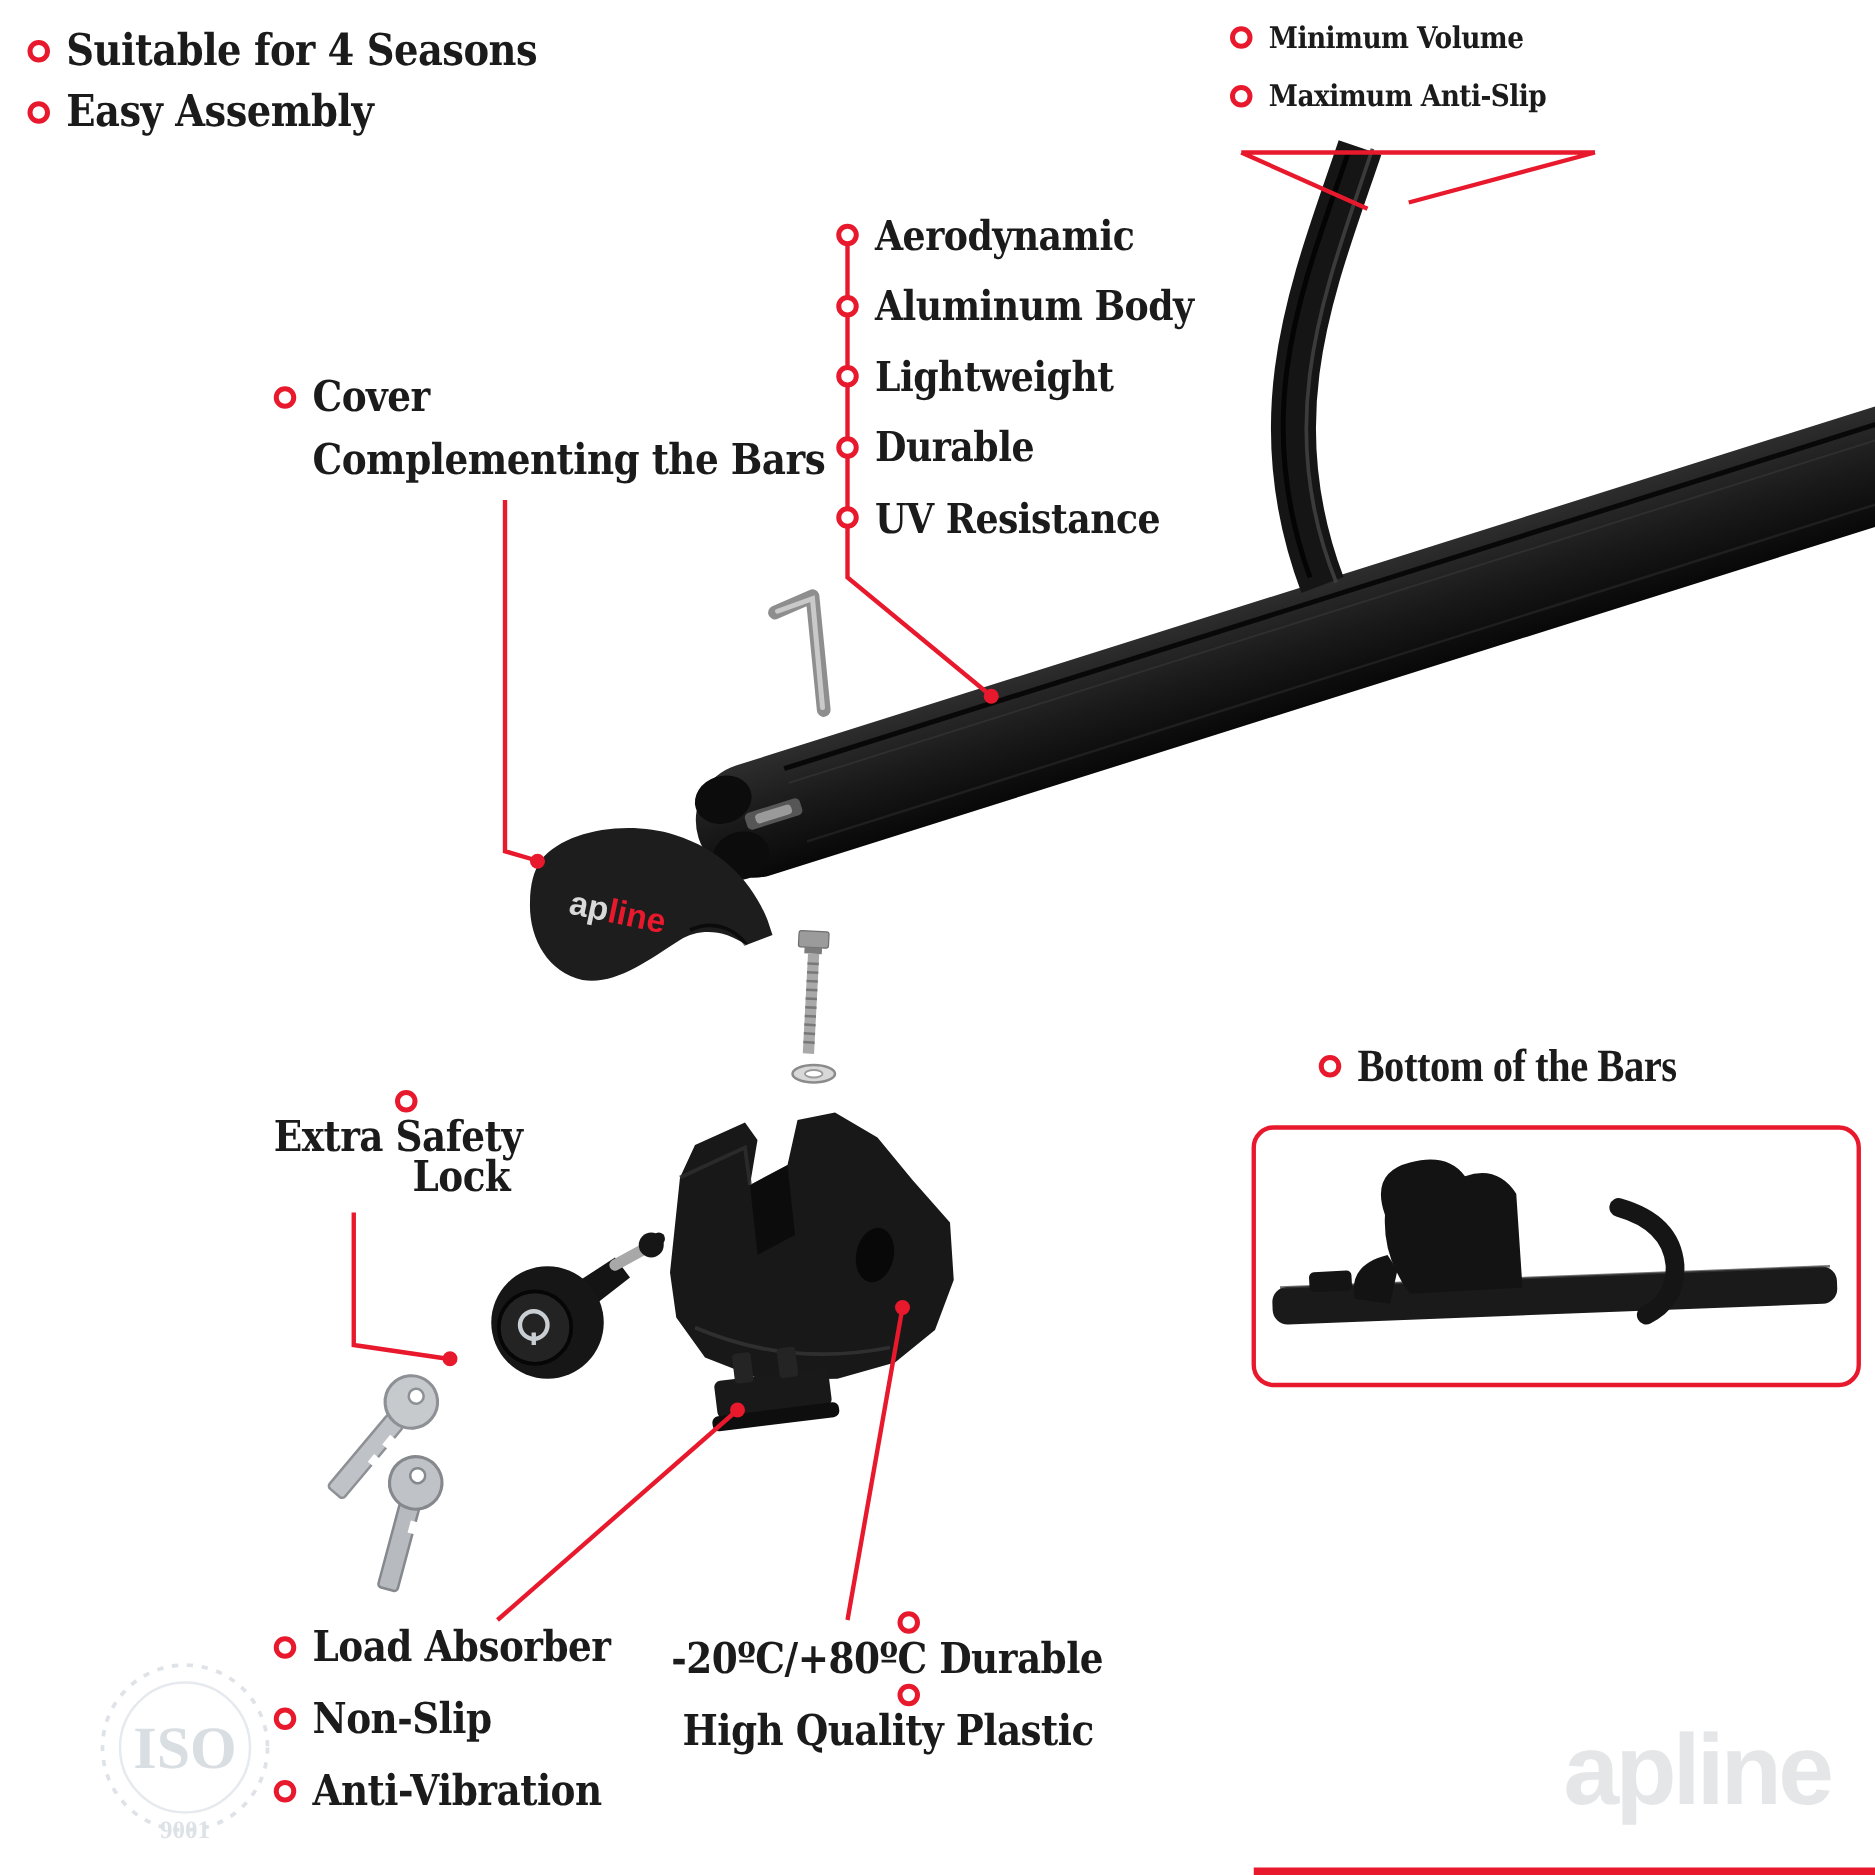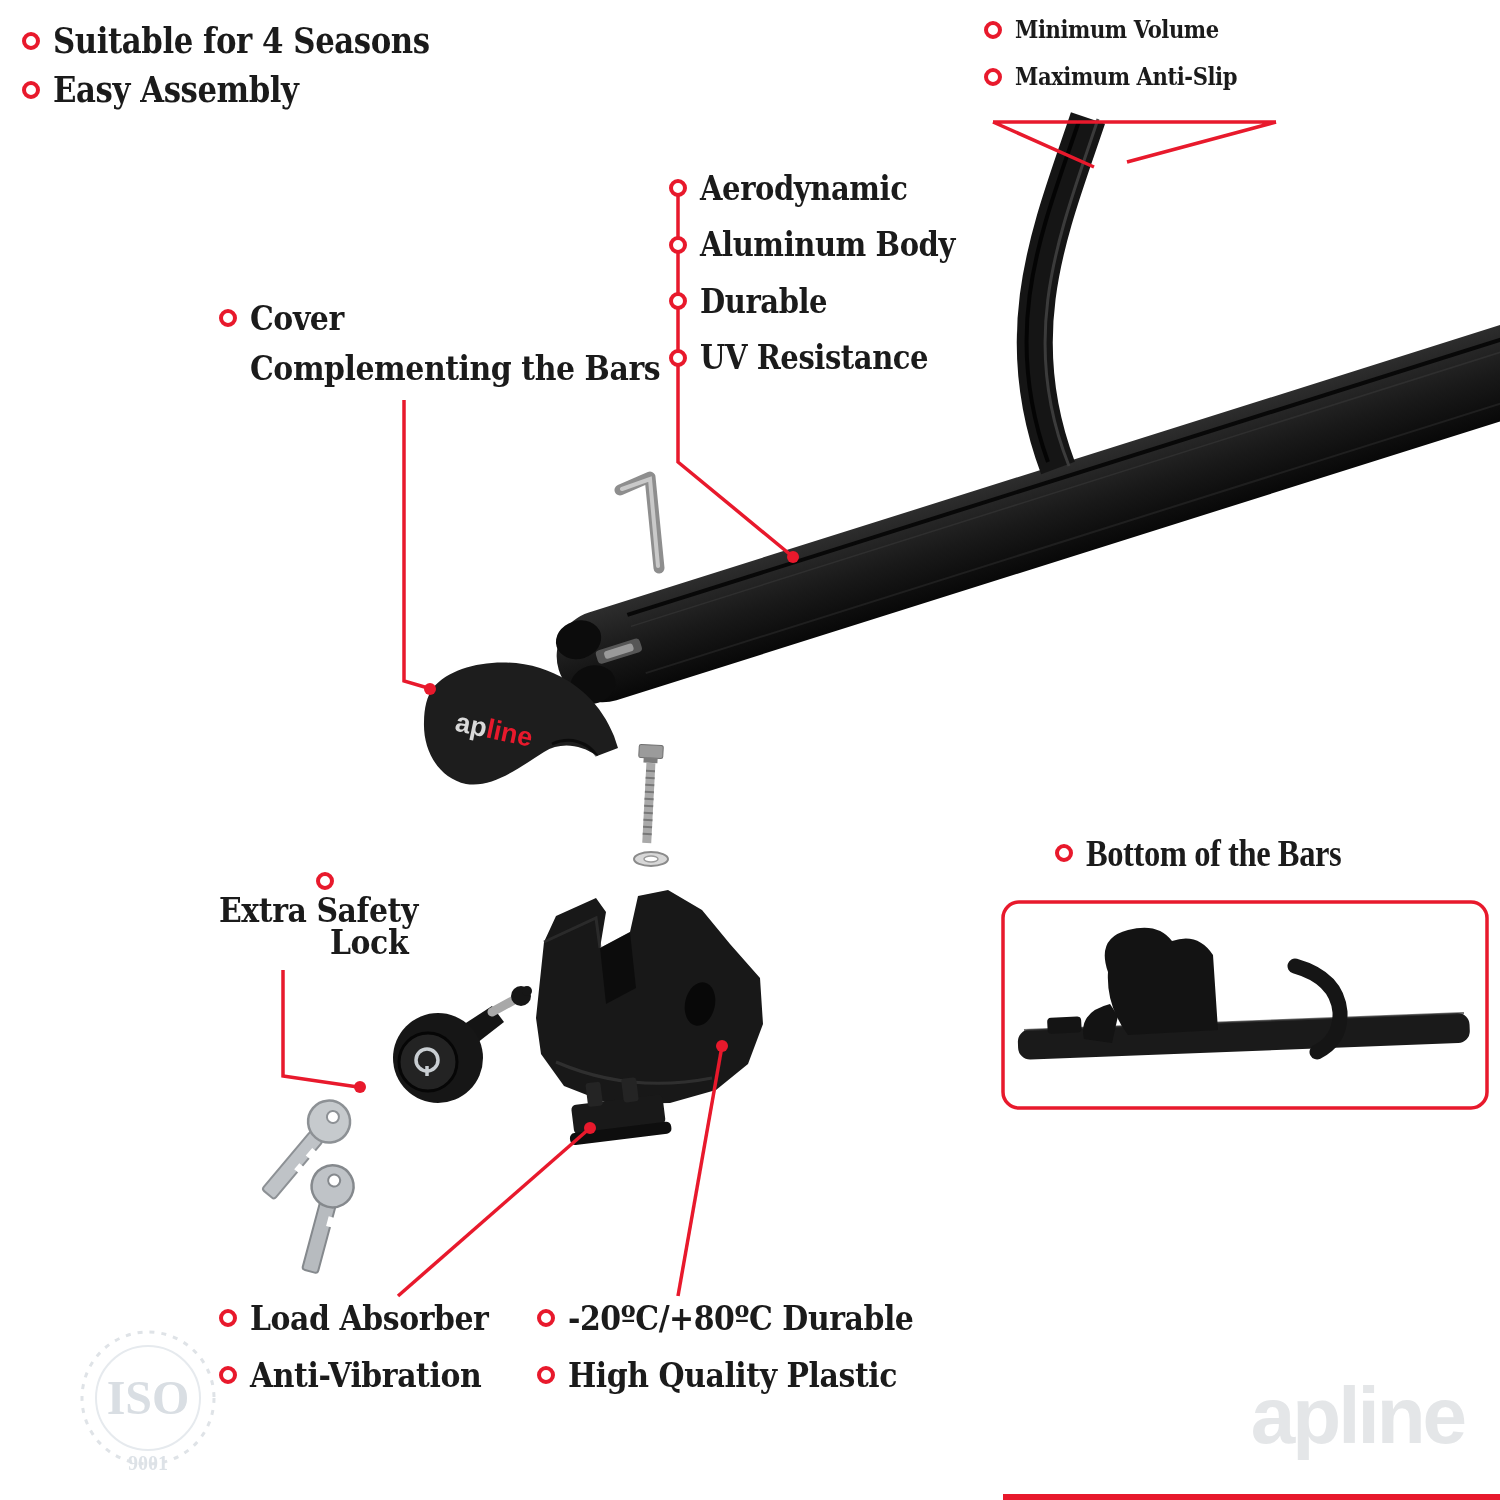--- a/index.html
+++ b/index.html
@@ -13,21 +13,21 @@
        background:#fff;margin-right:13px;flex:0 0 auto;}
   .indent{padding-left:31px;justify-content:flex-end;}
   #top-left .row{height:49px;font-size:35px;}
   #top-right .row{height:47px;font-size:24px;}
   #bar-features .row{height:56.5px;font-size:33px;align-items:center;}
   #cover-label .row{height:50px;font-size:34px;}
   #lock-label .row{height:50px;font-size:34px;flex-direction:column;}
   #lock-label .row.l2{padding-left:85px;}
   #bottom-bars-label .row{height:52px;font-size:37px;font-family:Liberation Serif, serif;}
   #bottom-left .row{height:57.5px;font-size:34px;}
-  #bottom-mid .row{height:57.5px;font-size:34px;}
+  #bottom-mid .row{height:57.5px;font-size:34px;flex-direction:column;}
   .watermark{position:absolute;right:36px;bottom:38px;z-index:2;
              font-family:"Liberation Sans","DejaVu Sans",sans-serif;
              font-weight:800;font-size:80px;letter-spacing:-3px;color:#e4e6e8;}
 </style>
 </head>
 <body>
 
 <div class="canvas">
 
   <svg class="art" width="1500" height="1500" viewBox="0 0 1500 1500">
@@ -192,20 +192,24 @@
     <div class="row">
       <span class="dot"></span>
       <span class="txt">Aerodynamic</span>
     </div>
     <div class="row">
       <span class="dot"></span>
       <span class="txt">Aluminum Body</span>
     </div>
     <div class="row">
       <span class="dot"></span>
+      <span class="txt">Lightweight</span>
+    </div>
+    <div class="row">
+      <span class="dot"></span>
       <span class="txt">Durable</span>
     </div>
     <div class="row">
       <span class="dot"></span>
       <span class="txt">UV Resistance</span>
     </div>
   </div>
 
   <div id="cover-label" class="lst" style="left:219px;top:293px;">
     <div class="row">
@@ -234,20 +238,24 @@
     </div>
   </div>
 
   <div id="bottom-left" class="lst" style="left:219px;top:1289px;">
     <div class="row">
       <span class="dot"></span>
       <span class="txt">Load Absorber</span>
     </div>
     <div class="row">
       <span class="dot"></span>
+      <span class="txt">Non-Slip</span>
+    </div>
+    <div class="row">
+      <span class="dot"></span>
       <span class="txt">Anti-Vibration</span>
     </div>
   </div>
 
   <div id="bottom-mid" class="lst" style="left:537px;top:1289px;">
     <div class="row">
       <span class="dot"></span>
       <span class="txt">-20ºC/+80ºC Durable</span>
     </div>
     <div class="row">

